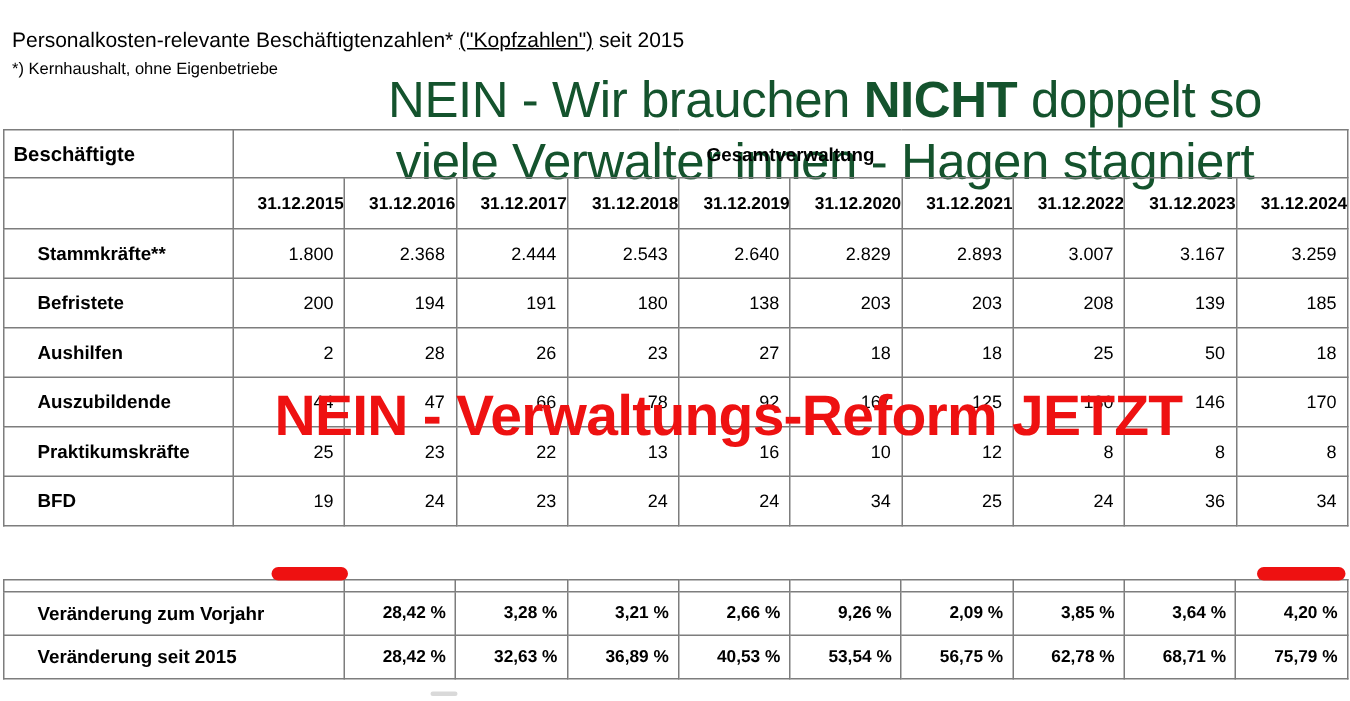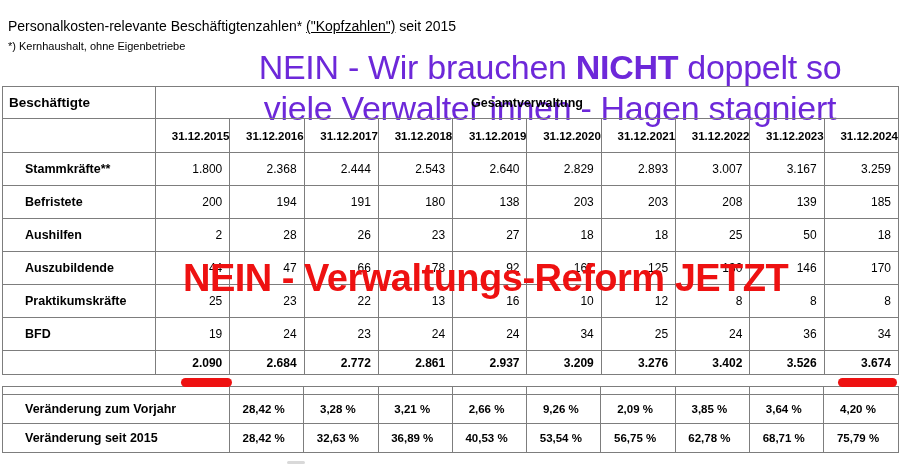--- a/index.html
+++ b/index.html
@@ -11,25 +11,25 @@
   table{border-collapse:collapse;table-layout:fixed;position:absolute;left:2px;background:transparent}
   td{border:1px solid #7d7d7d;font-size:12px;overflow:hidden;white-space:nowrap;vertical-align:middle;padding:0}
   .main{top:86px;width:896px;z-index:2}
   .chg{top:386px;width:896px;z-index:2}
   .corner{font-size:13.5px;font-weight:bold;padding-left:6px}
   .group{font-weight:bold;text-align:center;font-size:12.5px}
   .date{font-weight:bold;text-align:right;font-size:11.5px}
   .rowlabel{font-weight:bold;padding-left:22px;font-size:12.5px}
   .num{text-align:right;padding-right:7px}
   .tot{font-weight:bold}
-  .pct{text-align:center;padding-right:6px;font-weight:bold;font-size:11.5px}
+  .pct{text-align:right;padding-right:6px;font-weight:bold;font-size:11.5px}
   .h1{height:32px}.h2{height:34px}.dr{height:33px}.trt{height:24px}
   .sp{height:8px}.cr{height:29px}
   .overlay1{position:absolute;left:200px;top:47px;width:700px;text-align:center;
-            font-size:34px;line-height:41px;letter-spacing:-0.3px;color:#6d28d9;z-index:1}
+            font-size:34px;line-height:41px;letter-spacing:-0.3px;color:#14532d;z-index:1}
   .banner2{position:absolute;left:183px;top:257px;font-size:38px;font-weight:bold;
            letter-spacing:-0.5px;color:#ee1111;z-index:3;white-space:nowrap}
   .pill{position:absolute;height:9px;border-radius:5px;background:#ee1111;z-index:3}
   .pill1{left:181px;top:378px;width:51px}
   .pill2{left:838px;top:378px;width:59px}
   .smudge{position:absolute;left:287px;top:461px;width:18px;height:3px;background:#d9d9d9;border-radius:2px}
 </style>
 </head>
 <body>
 
@@ -148,33 +148,20 @@
     <td class="num">24</td>
     <td class="num">23</td>
     <td class="num">24</td>
     <td class="num">24</td>
     <td class="num">34</td>
     <td class="num">25</td>
     <td class="num">24</td>
     <td class="num">36</td>
     <td class="num">34</td>
   </tr>
-  <tr class="trt">
-    <td></td>
-    <td class="num tot">2.090</td>
-    <td class="num tot">2.684</td>
-    <td class="num tot">2.772</td>
-    <td class="num tot">2.861</td>
-    <td class="num tot">2.937</td>
-    <td class="num tot">3.209</td>
-    <td class="num tot">3.276</td>
-    <td class="num tot">3.402</td>
-    <td class="num tot">3.526</td>
-    <td class="num tot">3.674</td>
-  </tr>
 </tbody>
   </table>
 
 <div class="banner2">NEIN - Verwaltungs-Reform JETZT</div>
 <div class="pill pill1"></div>
 <div class="pill pill2"></div>
 
 <table class="chg">
   <colgroup>
     <col style="width:227px">

